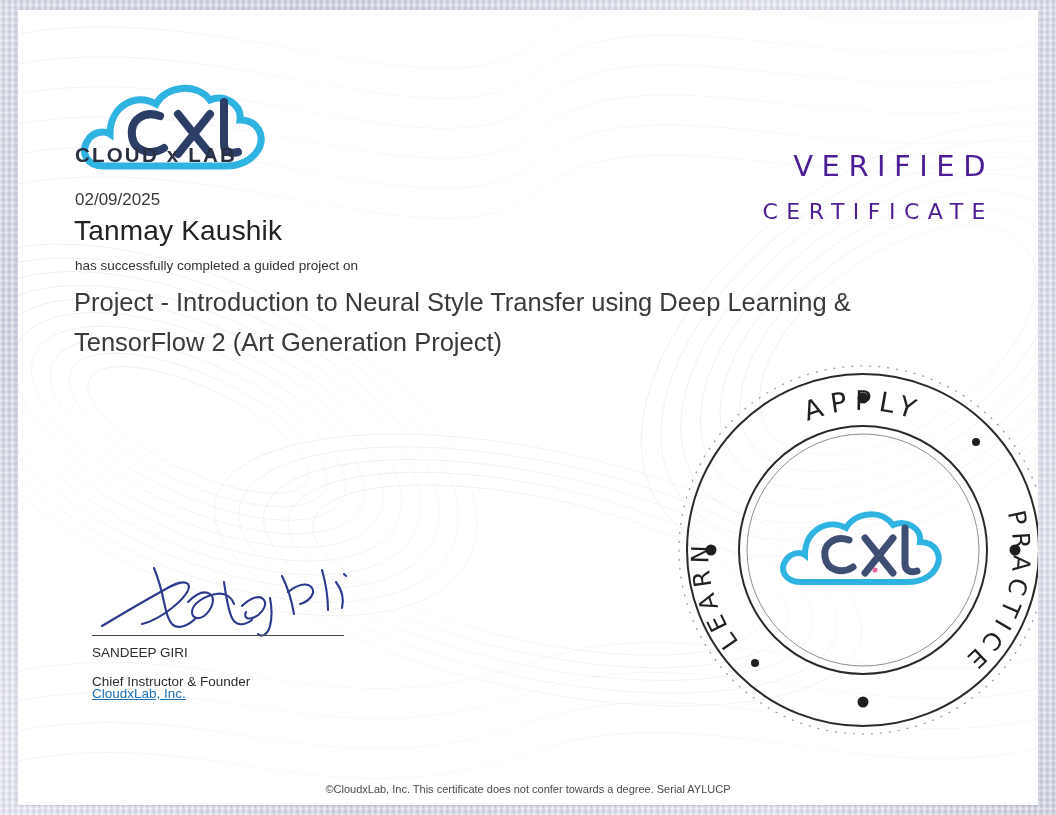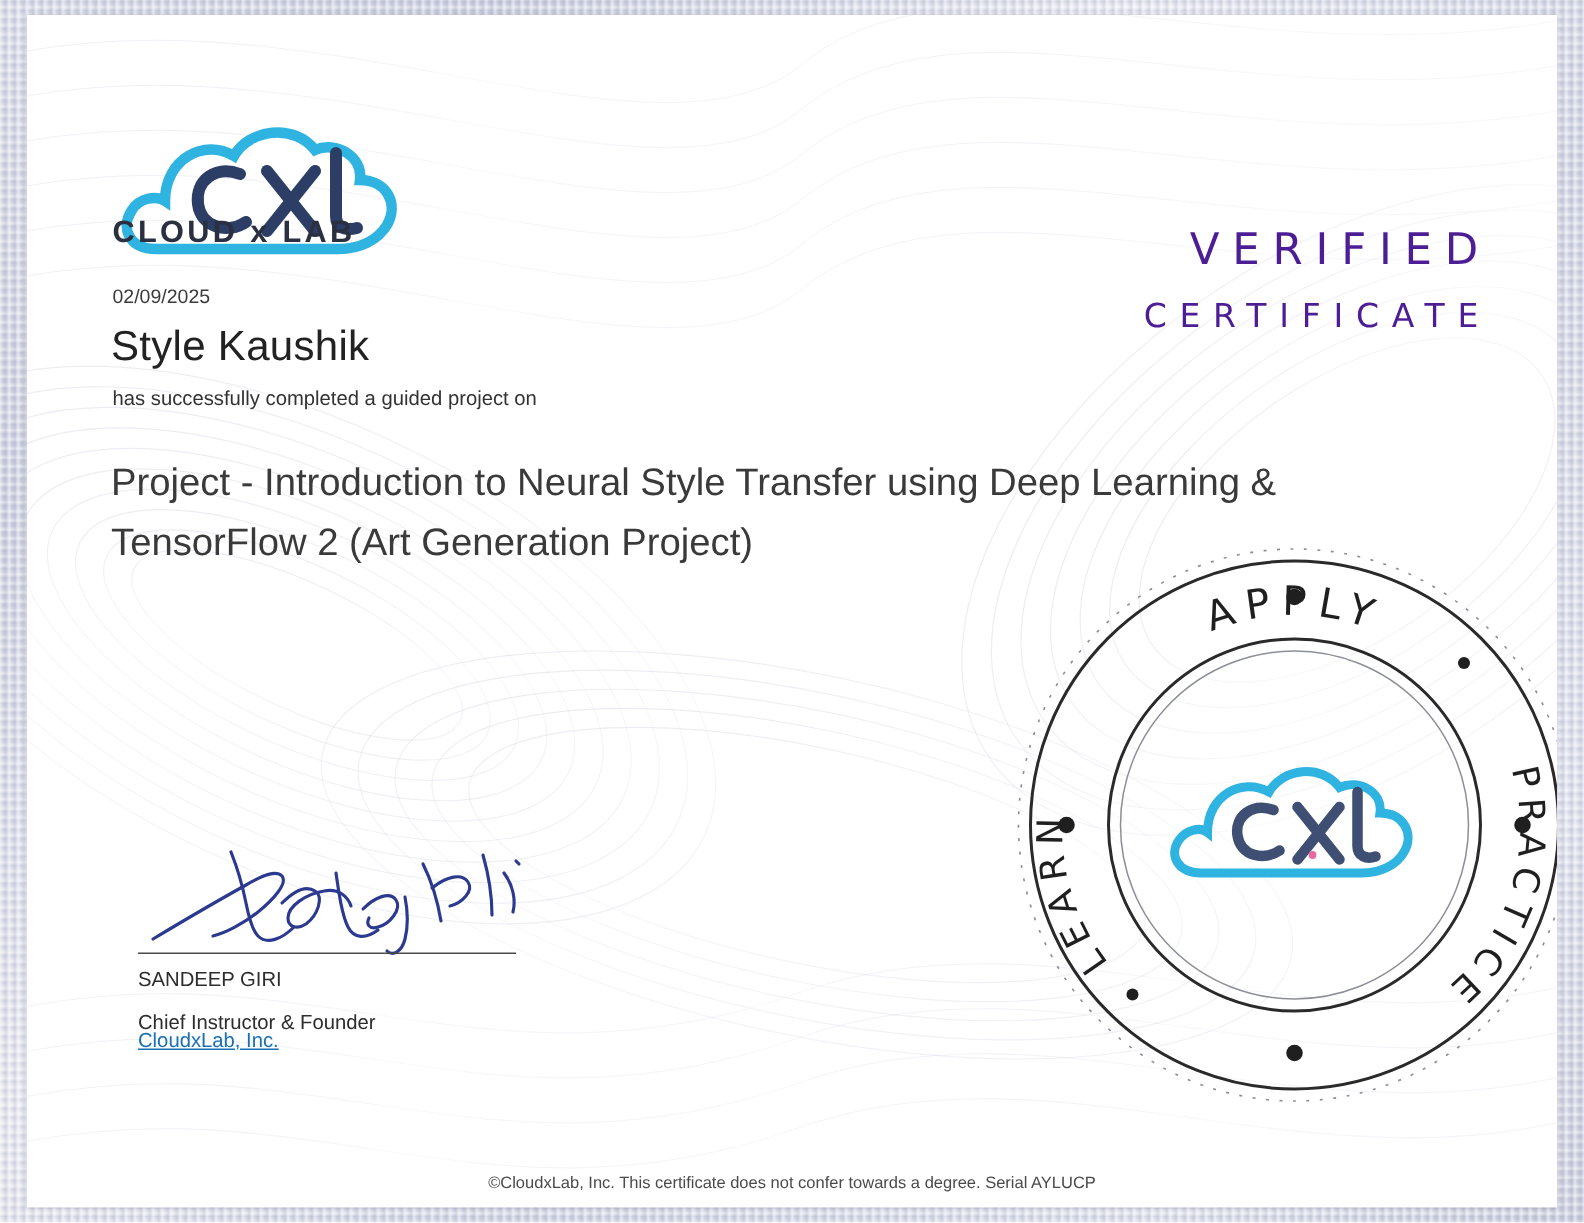--- a/index.html
+++ b/index.html
@@ -82,21 +82,21 @@
     font-size: 20.5px;
     letter-spacing: 2.2px;
     color: #2a3040;
     white-space: nowrap;
   }
 
   .date-text {
     position: absolute;
     left: 57px;
     top: 180px;
-    font-size: 13px;
+    font-size: 17px;
     color: #3b3b3b;
   }
 
   .recipient-name {
     position: absolute;
     left: 56px;
     top: 205px;
     font-size: 28px;
     color: #222222;
     letter-spacing: 0.2px;
@@ -114,21 +114,20 @@
 
   .course-title {
     position: absolute;
     left: 56px;
     top: 272px;
     width: 900px;
     font-size: 25.5px;
     line-height: 40px;
     color: #3a3a3a;
     font-weight: normal;
-    margin-top: 20px;
   }
 
   
   .verified-head {
     position: absolute;
     right: 44px;
     top: 138px;
     text-align: right;
     color: #4c1d95;
     font-family: "DejaVu Sans", sans-serif;
@@ -282,21 +281,21 @@
         </g>
       </svg>
       <div class="logo-wordmark">CLOUD x LAB</div>
 
       <div class="verified-head">
         <div class="l1">VERIFIED</div>
         <div class="l2">CERTIFICATE</div>
       </div>
 
       <div class="date-text">02/09/2025</div>
-      <div class="recipient-name">Style Kaushik</div>
+      <div class="recipient-name">Tanmay Kaushik</div>
       <div class="completed-line">has successfully completed a guided project on</div>
       <div class="course-title">Project - Introduction to Neural Style Transfer using Deep Learning &amp; TensorFlow 2 (Art Generation Project)</div>
 
       <svg class="signature-img" viewBox="0 0 260 110">
         <g fill="none" stroke="#2b3a8f" stroke-width="2.1" stroke-linecap="round" stroke-linejoin="round">
           <path d="M10,86 C30,74 54,60 72,50 C84,43 92,40 96,44 C100,49 90,60 80,68 C70,76 58,82 50,84"></path>
           <path d="M62,28 C66,38 70,52 72,62 C74,72 76,80 80,84 C86,90 96,86 104,78"></path>
           <path d="M96,62 C104,54 112,50 118,54 C124,58 120,70 112,76 C106,80 100,78 100,72 C100,64 112,56 124,54 C134,52 140,58 142,64"></path>
           <path d="M132,42 C134,56 136,70 140,78 C144,86 152,86 160,80"></path>
           <path d="M150,66 C158,58 168,54 172,60 C176,66 168,76 160,78 C154,80 152,76 154,72"></path>

